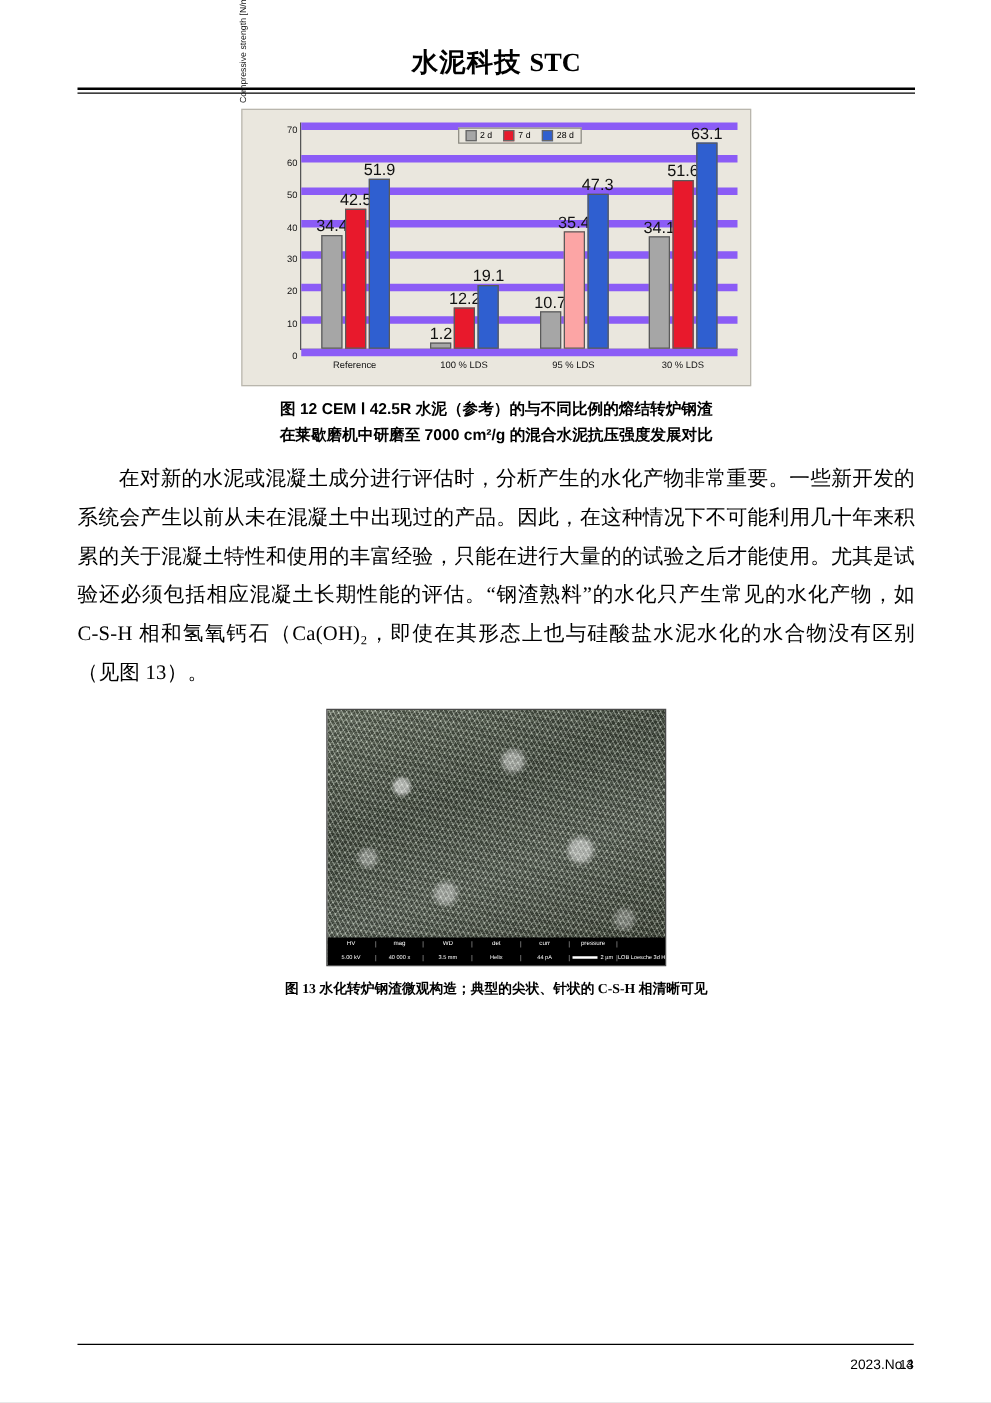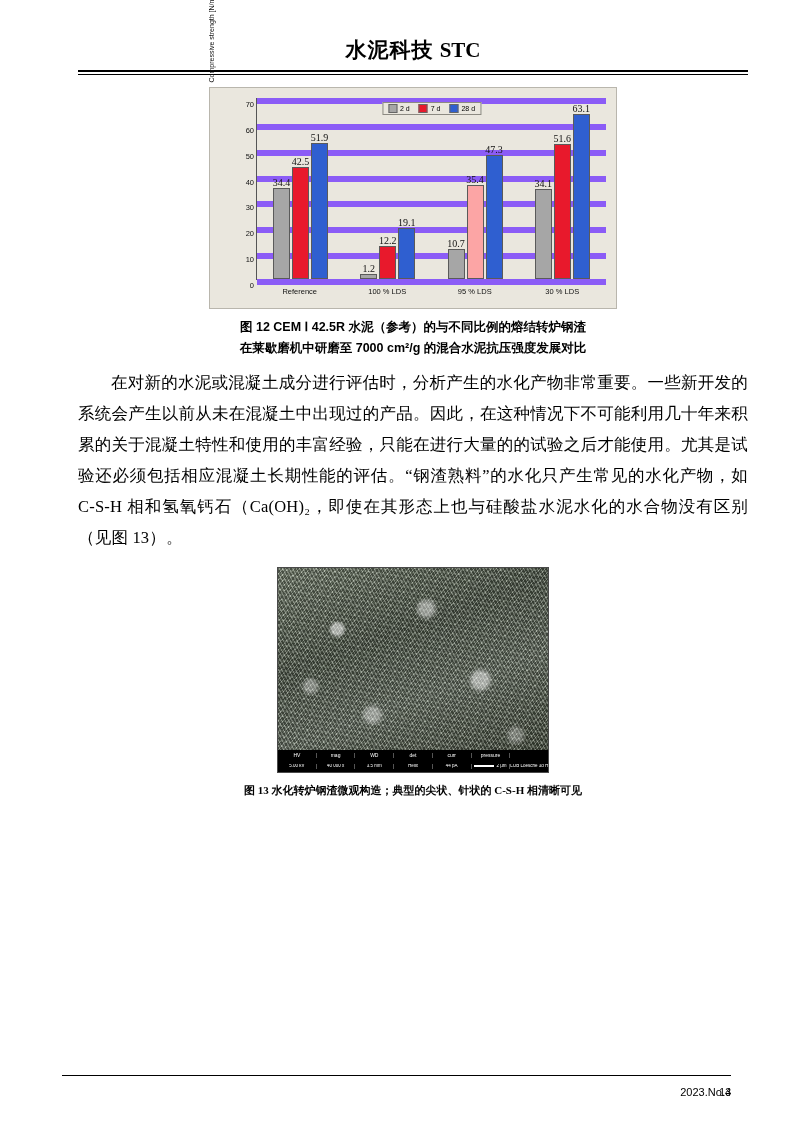--- a/index.html
+++ b/index.html
@@ -13,21 +13,21 @@
     height: 1122px;
     background: #ffffff;
     margin: 0 auto;
     box-sizing: border-box;
     font-family: "Liberation Serif", serif;
     color: #000;
     overflow: hidden;
   }
   .content {
     position: absolute;
-    left: 78px;
+    left: 62px;
     top: 36px;
     width: 670px;
   }
   
   .header {
     text-align: center;
     font-family: "Liberation Serif", serif;
     font-size: 21px;
     font-weight: bold;
     letter-spacing: 1px;
@@ -145,22 +145,22 @@
   .bar {
     width: 15px;
     position: relative;
     border: 0.5px solid #5a5a5a;
   }
   .bar .val {
     position: absolute;
     bottom: 100%;
     left: 50%;
     transform: translateX(-50%);
-    font-family: Liberation Serif, serif;
-    font-size: 10px;
+    font-family: Liberation Sans, sans-serif;
+    font-size: 13px;
     color: #111;
     margin-bottom: 1px;
     white-space: nowrap;
   }
   .xlabels {
     position: absolute;
     left: 46px;
     right: 10px;
     bottom: 12px;
     display: flex;

